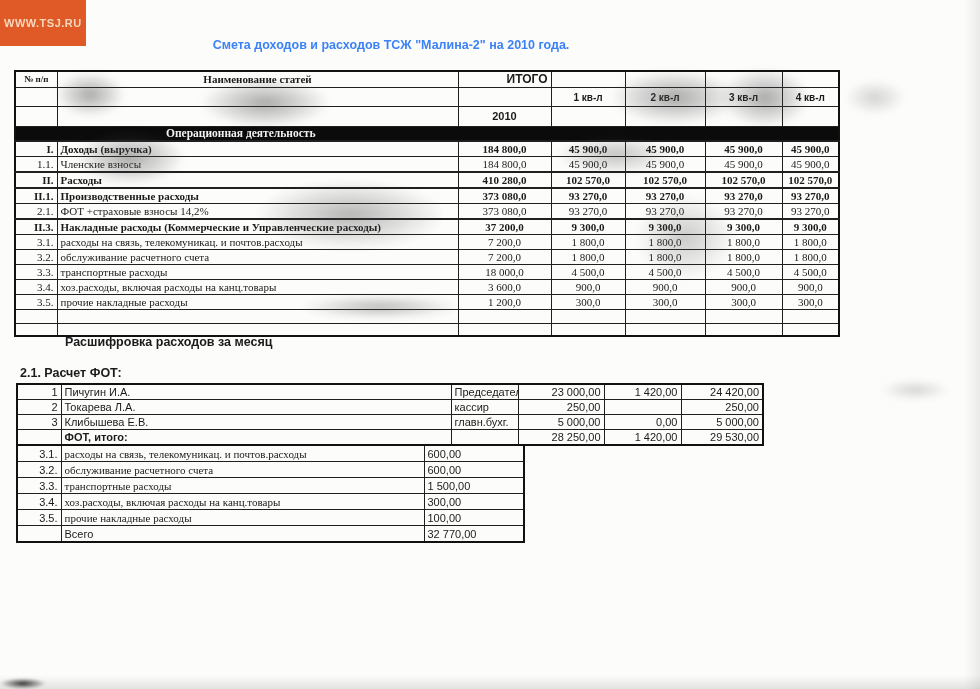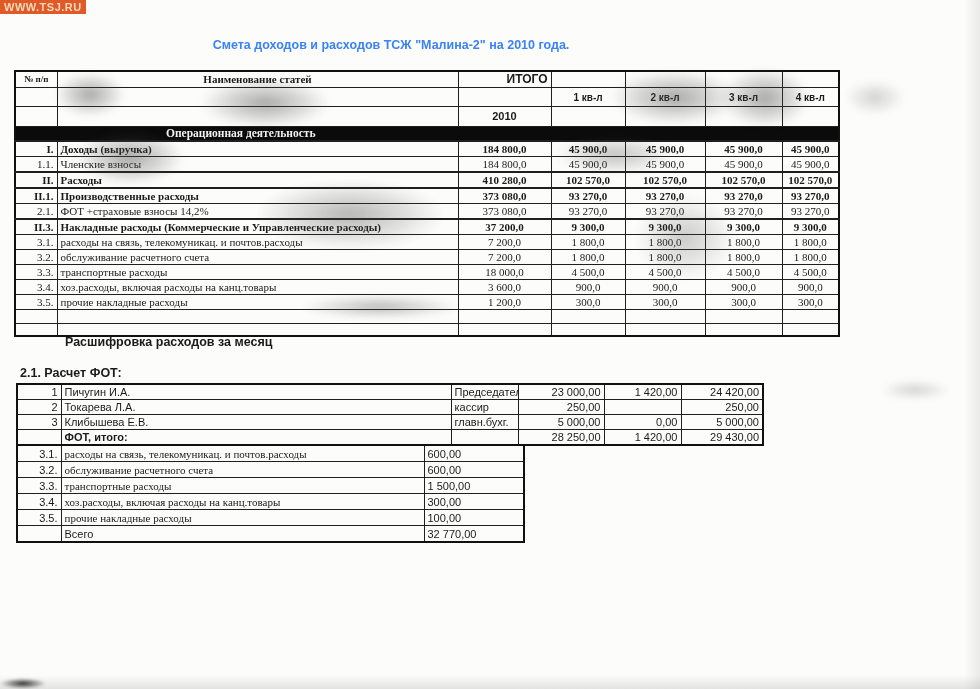--- a/index.html
+++ b/index.html
@@ -11,21 +11,21 @@
   }
   
   .edge-right{position:absolute;right:0;top:0;width:16px;height:689px;background:linear-gradient(to right,rgba(0,0,0,0),rgba(0,0,0,.07));}
   .edge-bottom{position:absolute;left:0;bottom:0;width:980px;height:14px;background:linear-gradient(to bottom,rgba(0,0,0,0),rgba(0,0,0,.10));}
   .corner-smudge{position:absolute;left:0;bottom:0;width:46px;height:11px;background:radial-gradient(closest-side,rgba(20,20,20,.85),rgba(20,20,20,0));filter:blur(1px);}
   .smudge{position:absolute;pointer-events:none;filter:blur(3px);background:radial-gradient(closest-side,rgba(70,70,70,.45),rgba(70,70,70,0));}
 
   .watermark{
     position:absolute;left:0;top:0;height:14px;line-height:14px;
     background:#df5a26;color:#f8d8bd;font-weight:bold;font-size:11px;
-    padding:0 4px;letter-spacing:.5px;
+    padding:16px 4px;letter-spacing:.5px;
   }
   .doc-title{
     position:absolute;left:0;top:38px;width:782px;text-align:center;
     font-weight:bold;font-size:12.5px;color:#3b82f6;
   }
 
   table{border-collapse:collapse;table-layout:fixed;}
   td{border:1px solid #1f1f1f;overflow:hidden;white-space:nowrap;padding:0 3px;}
 
   
@@ -277,21 +277,21 @@
       <td class="val">5 000,00</td>
       <td class="val">0,00</td>
       <td class="val">5 000,00</td>
     </tr>
     <tr>
       <td></td>
       <td class="bold">ФОТ, итого:</td>
       <td></td>
       <td class="val">28 250,00</td>
       <td class="val">1 420,00</td>
-      <td class="val">29 430,00</td>
+      <td class="val">29 530,00</td>
     </tr>
   </tbody>
     </table>
 
   <table class="t3">
     <colgroup>
       <col style="width:44px">
         <col style="width:363px">
         <col style="width:100px">
     </colgroup>

